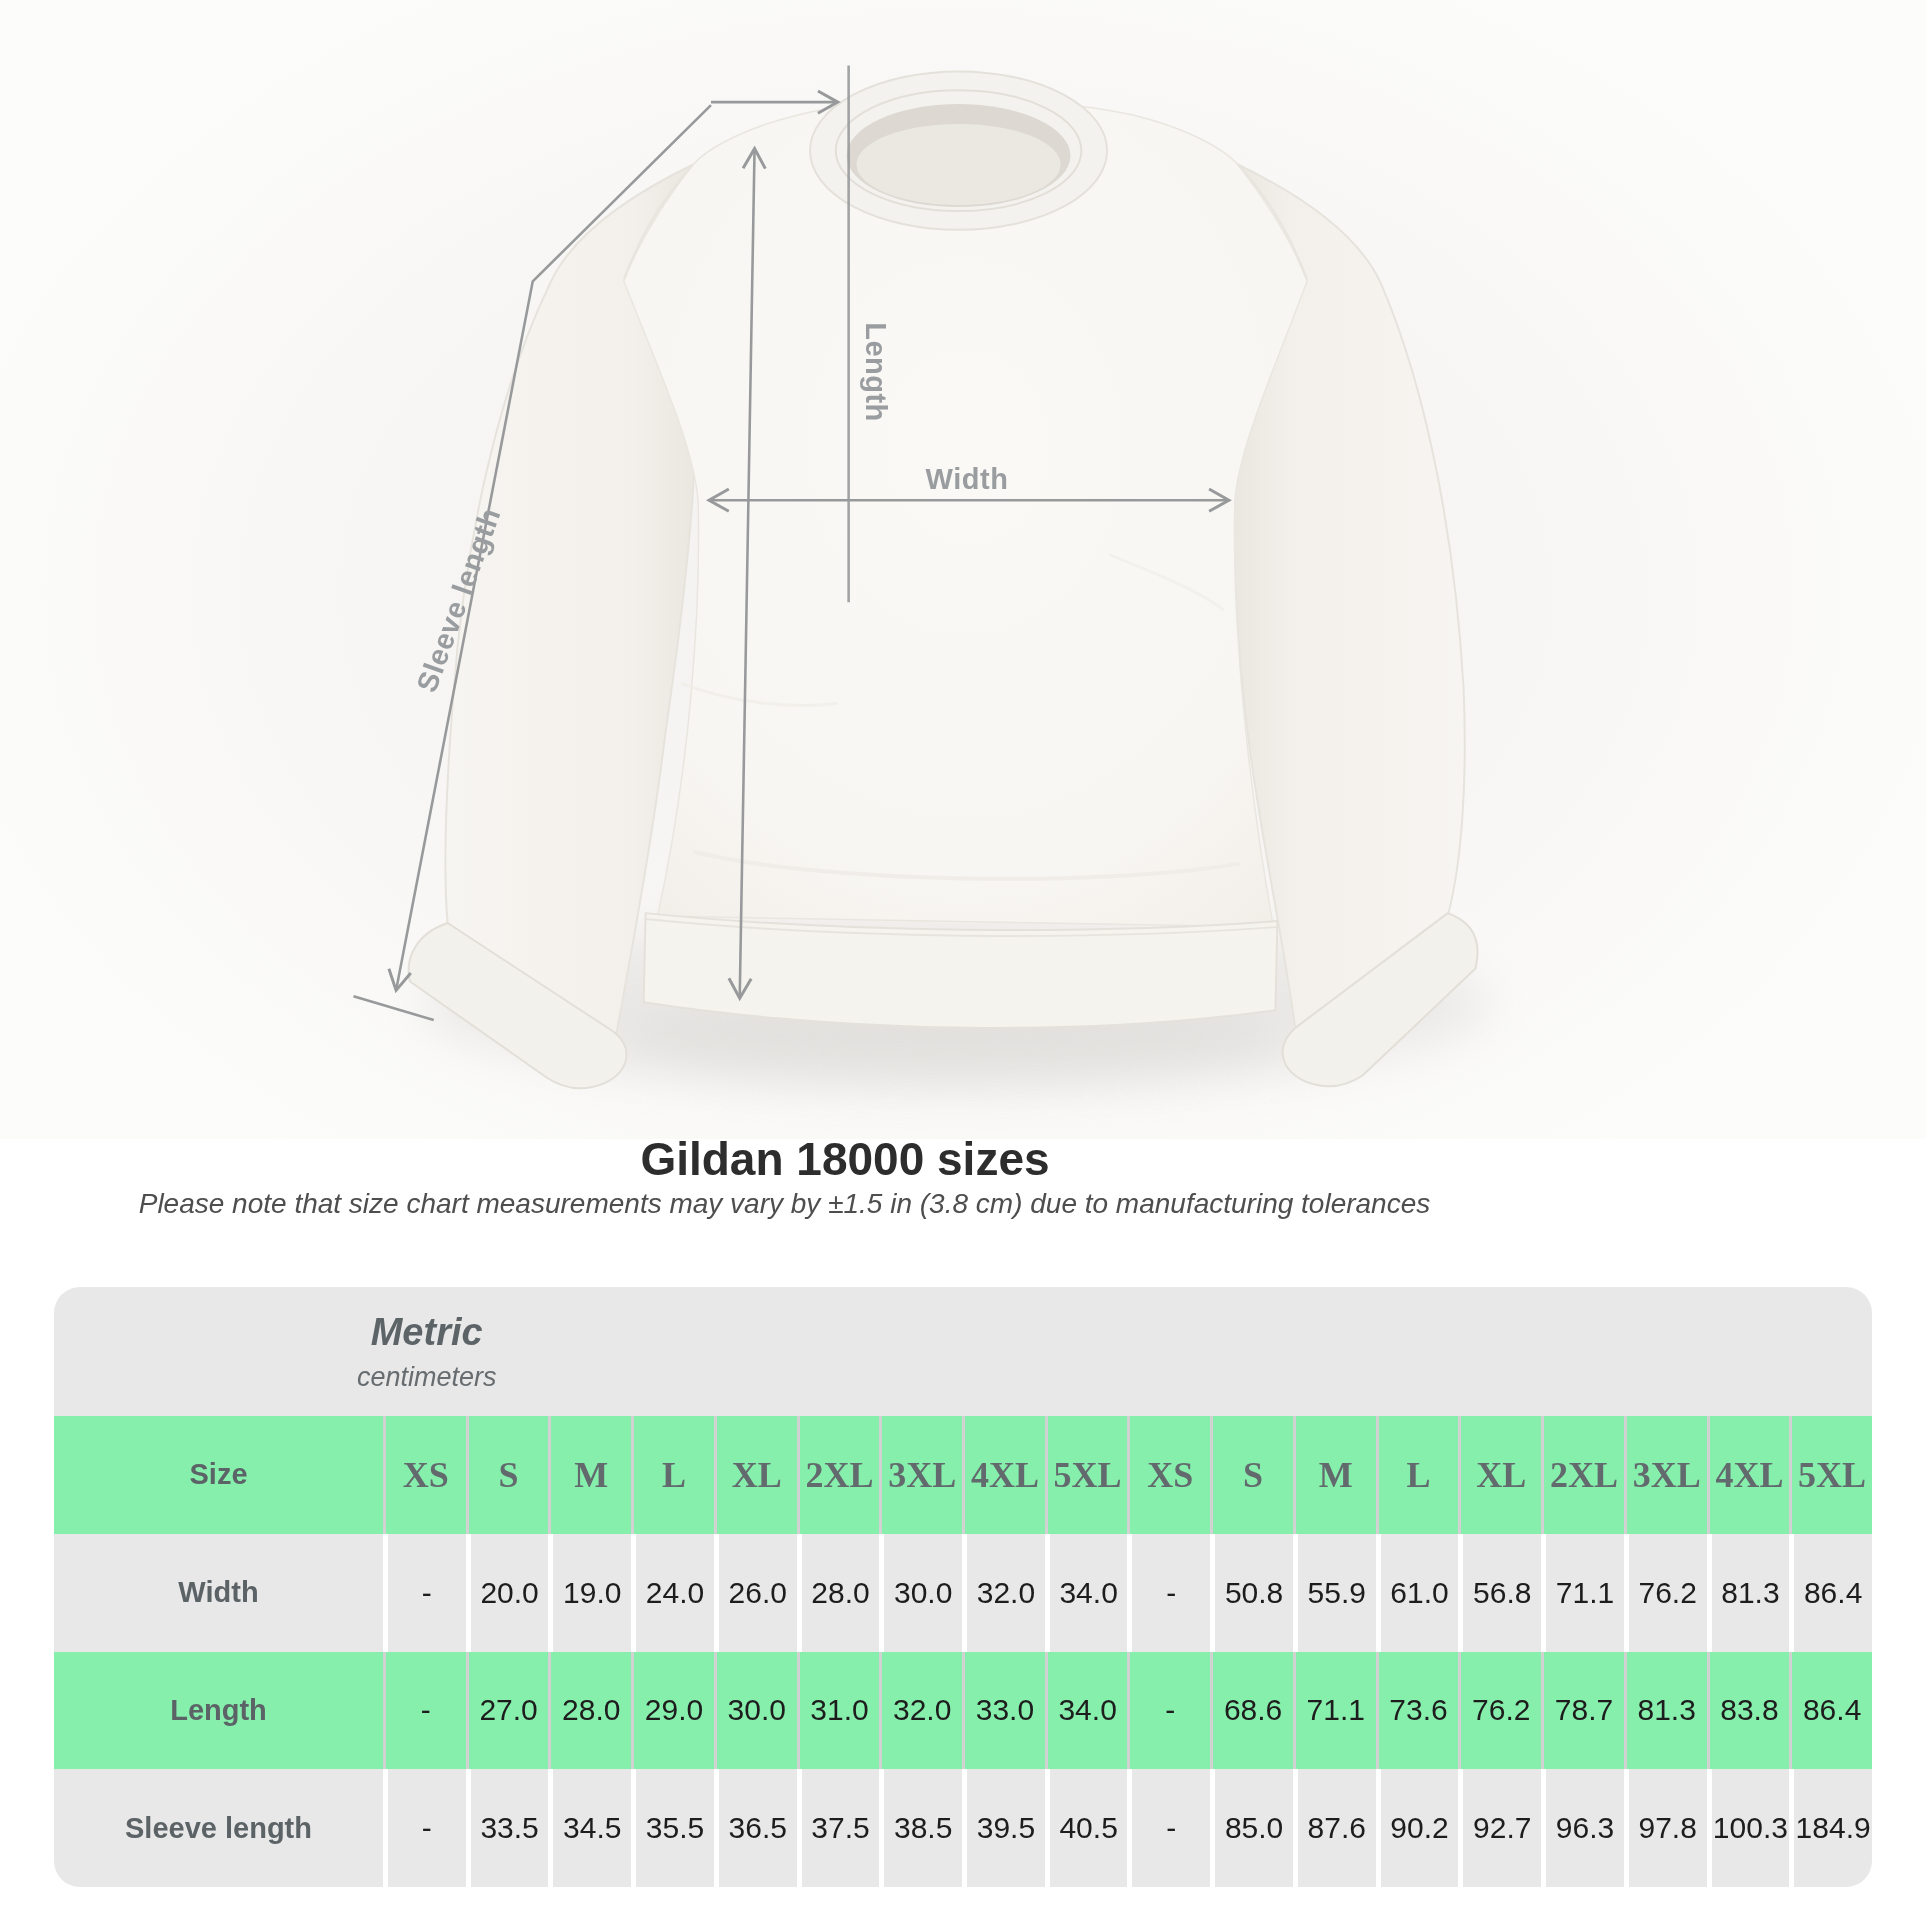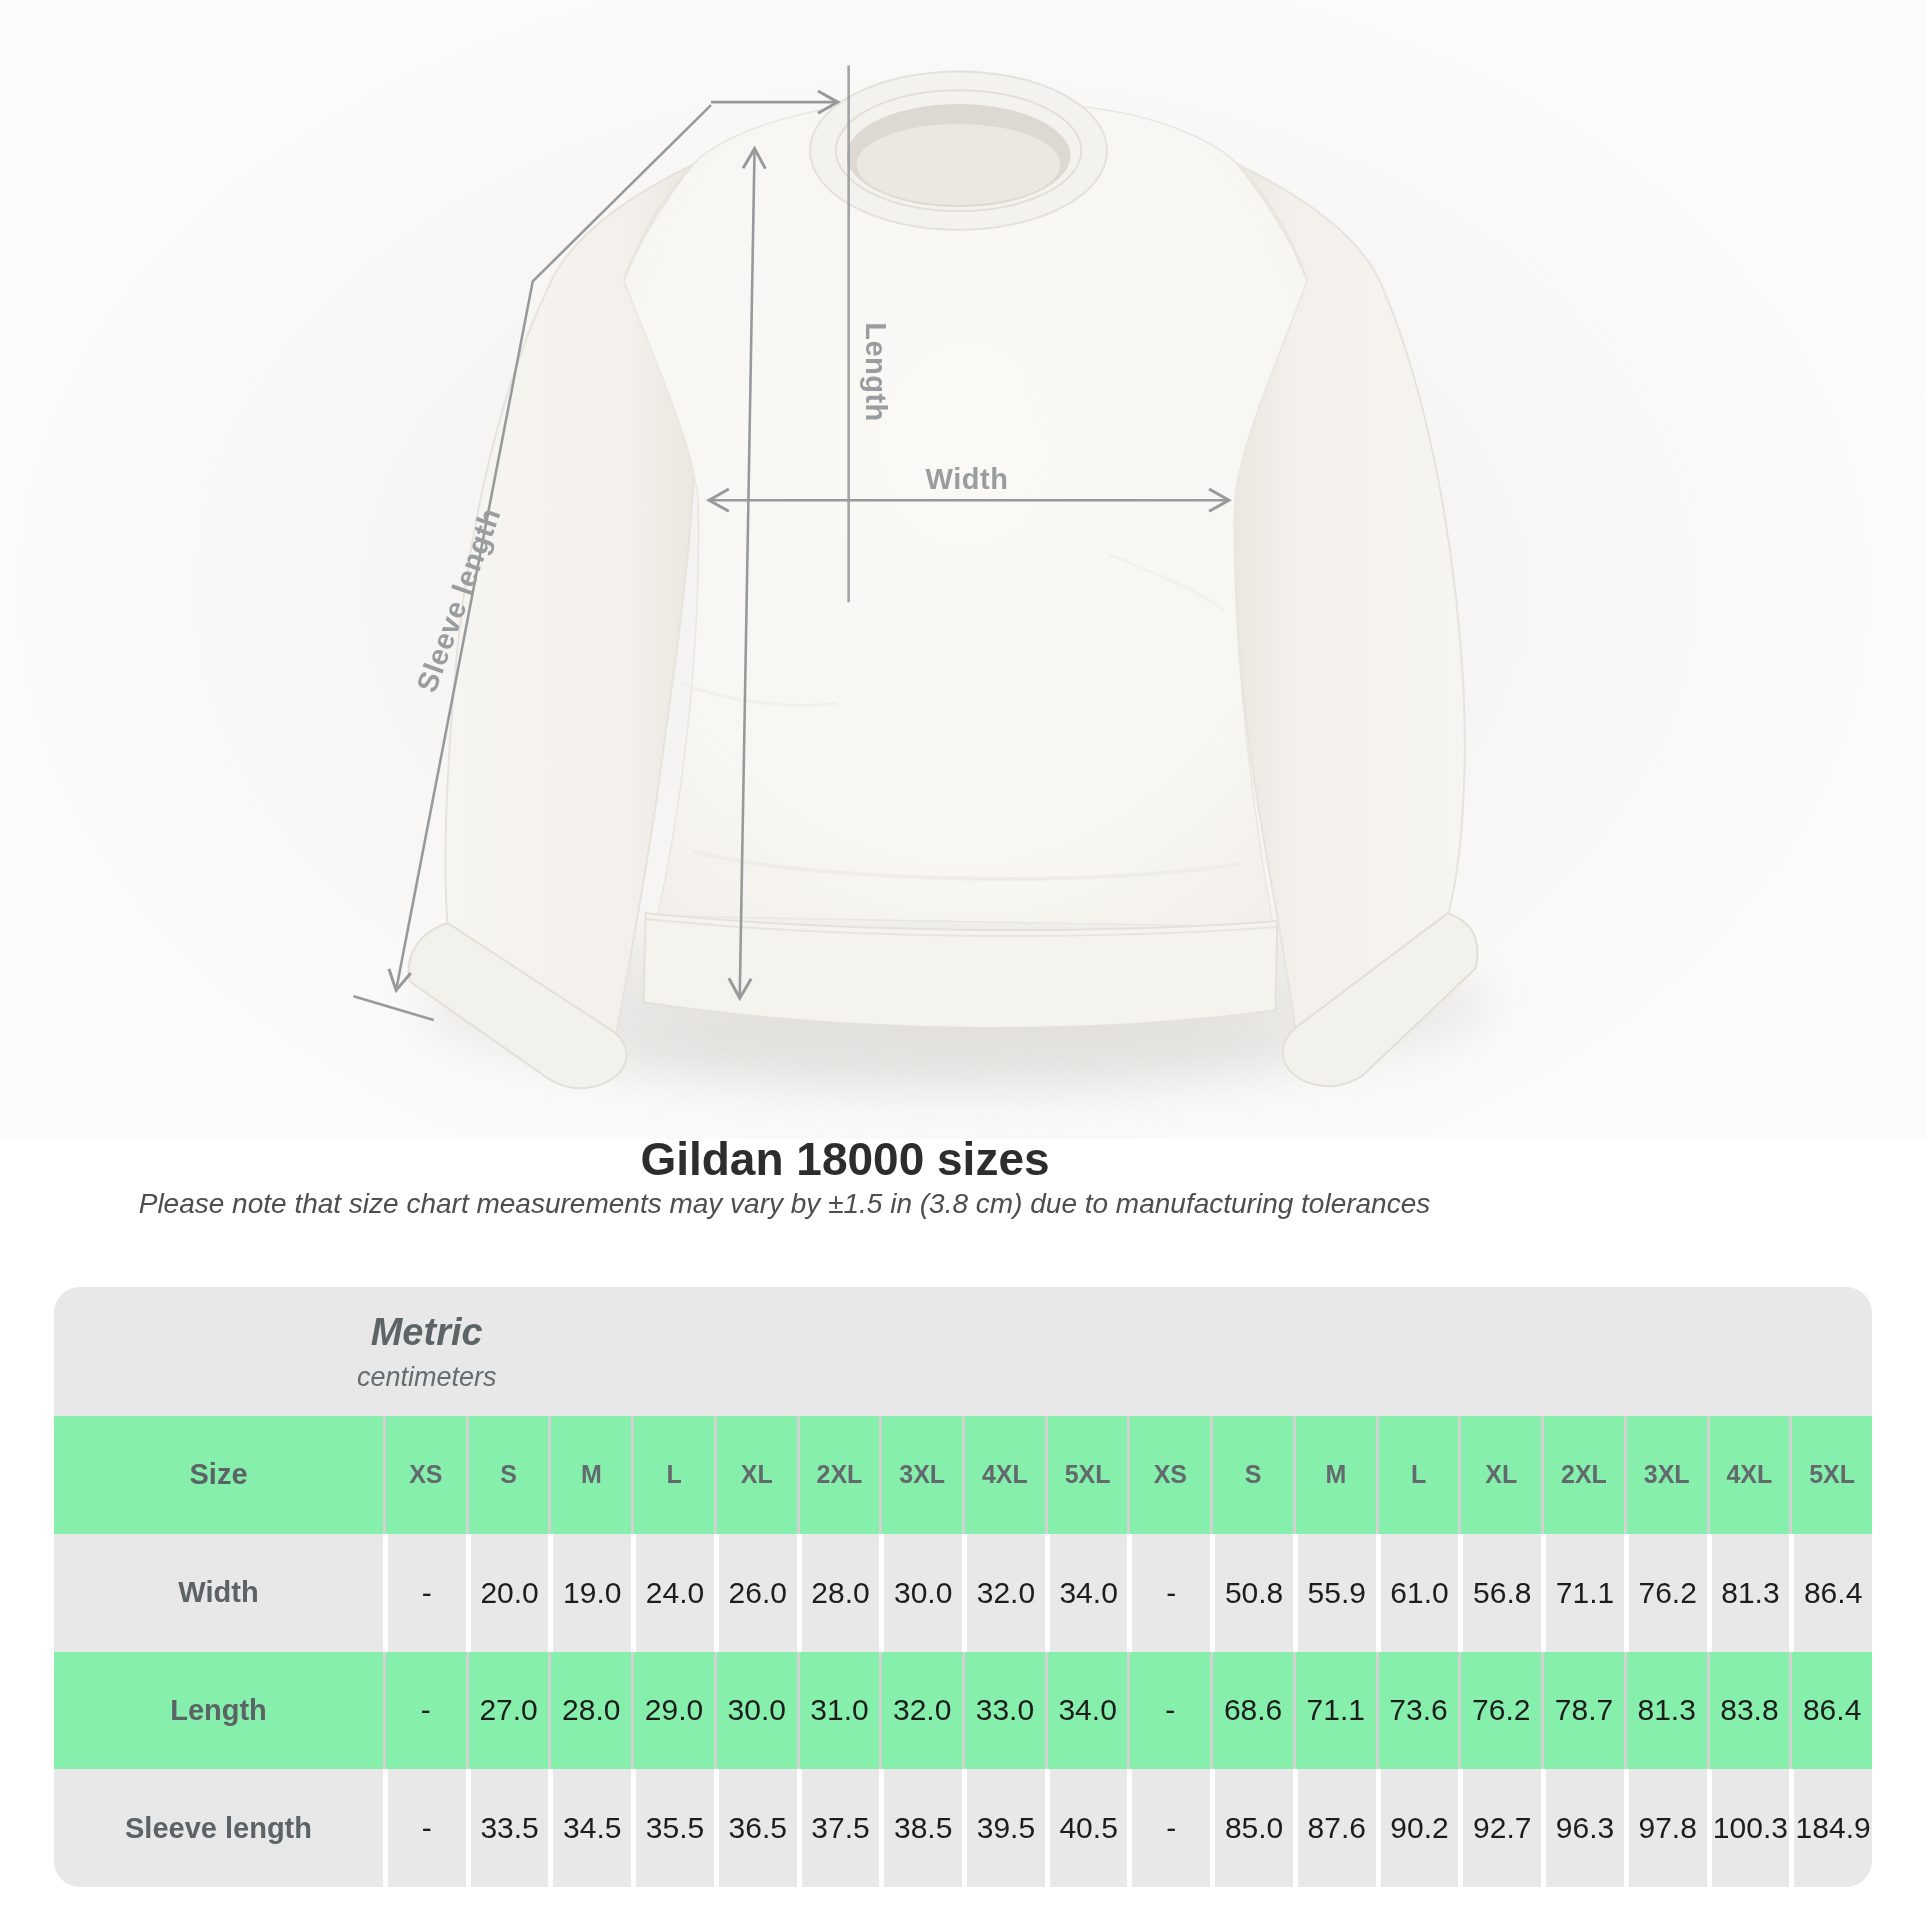--- a/index.html
+++ b/index.html
@@ -32,21 +32,21 @@
   .band-sub{font-size:27px;font-style:italic;color:#666c70;margin-top:8px;}
 
   #table-rows{height:471px;display:flex;flex-direction:column;}
   .trow{display:grid;grid-template-columns:329px repeat(18,1fr);height:118px;}
   .row-white{background:#86efac;}
   .row-gray{background:#e9e8e8;}
   .cell{display:flex;align-items:center;justify-content:center;overflow:hidden;}
   .row-gray .cell + .cell{border-left:5px solid #ffffff;}
   .row-white .cell + .cell{border-left:3px solid #d2d2d2;}
   .label-cell{font-size:29px;font-weight:bold;color:#5c6367;}
-  .head-cell{font-size:25px;font-weight:bold;color:#636a6e;}
+  .head-cell{font-size:36px;font-weight:bold;color:#636a6e;font-family:Liberation Serif, serif;}
   .num-cell{font-size:30px;color:#1d1d1d;}
 </style>
 </head>
 <body>
 
 <div class="page">
 
   <div class="photo">
     <svg width="1927" height="1139" viewBox="0 0 1946 1150">
       <defs>

